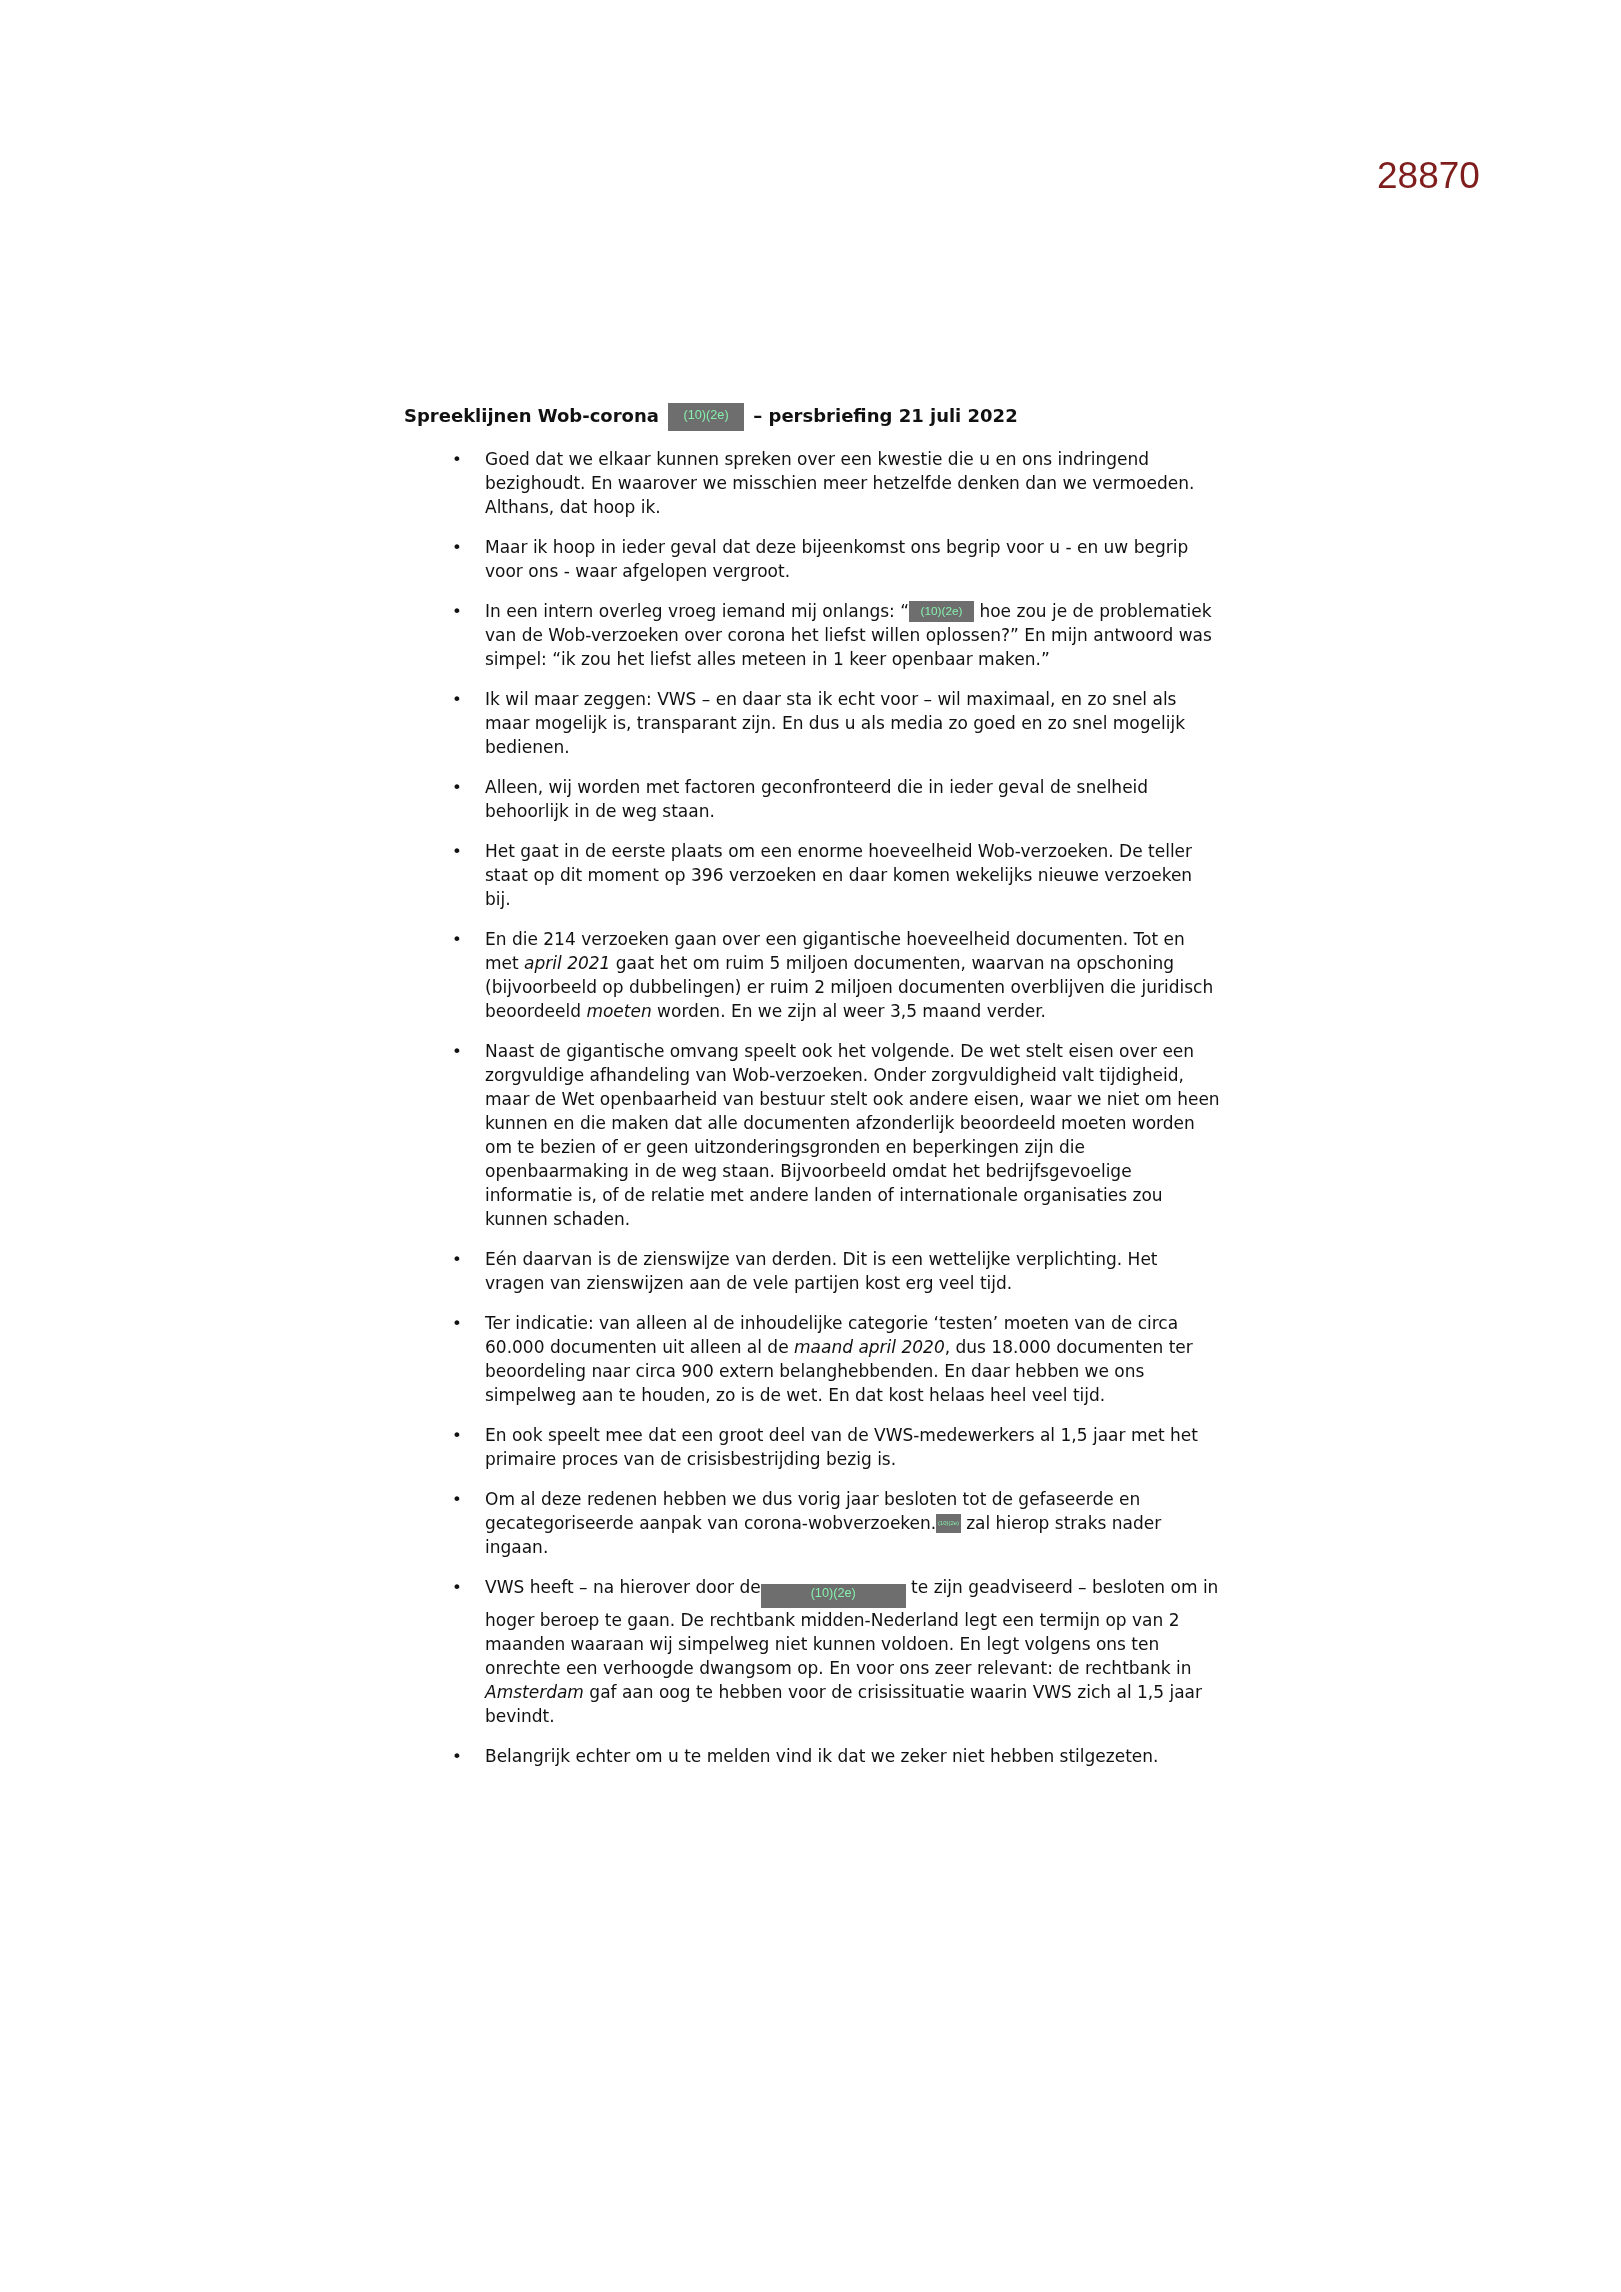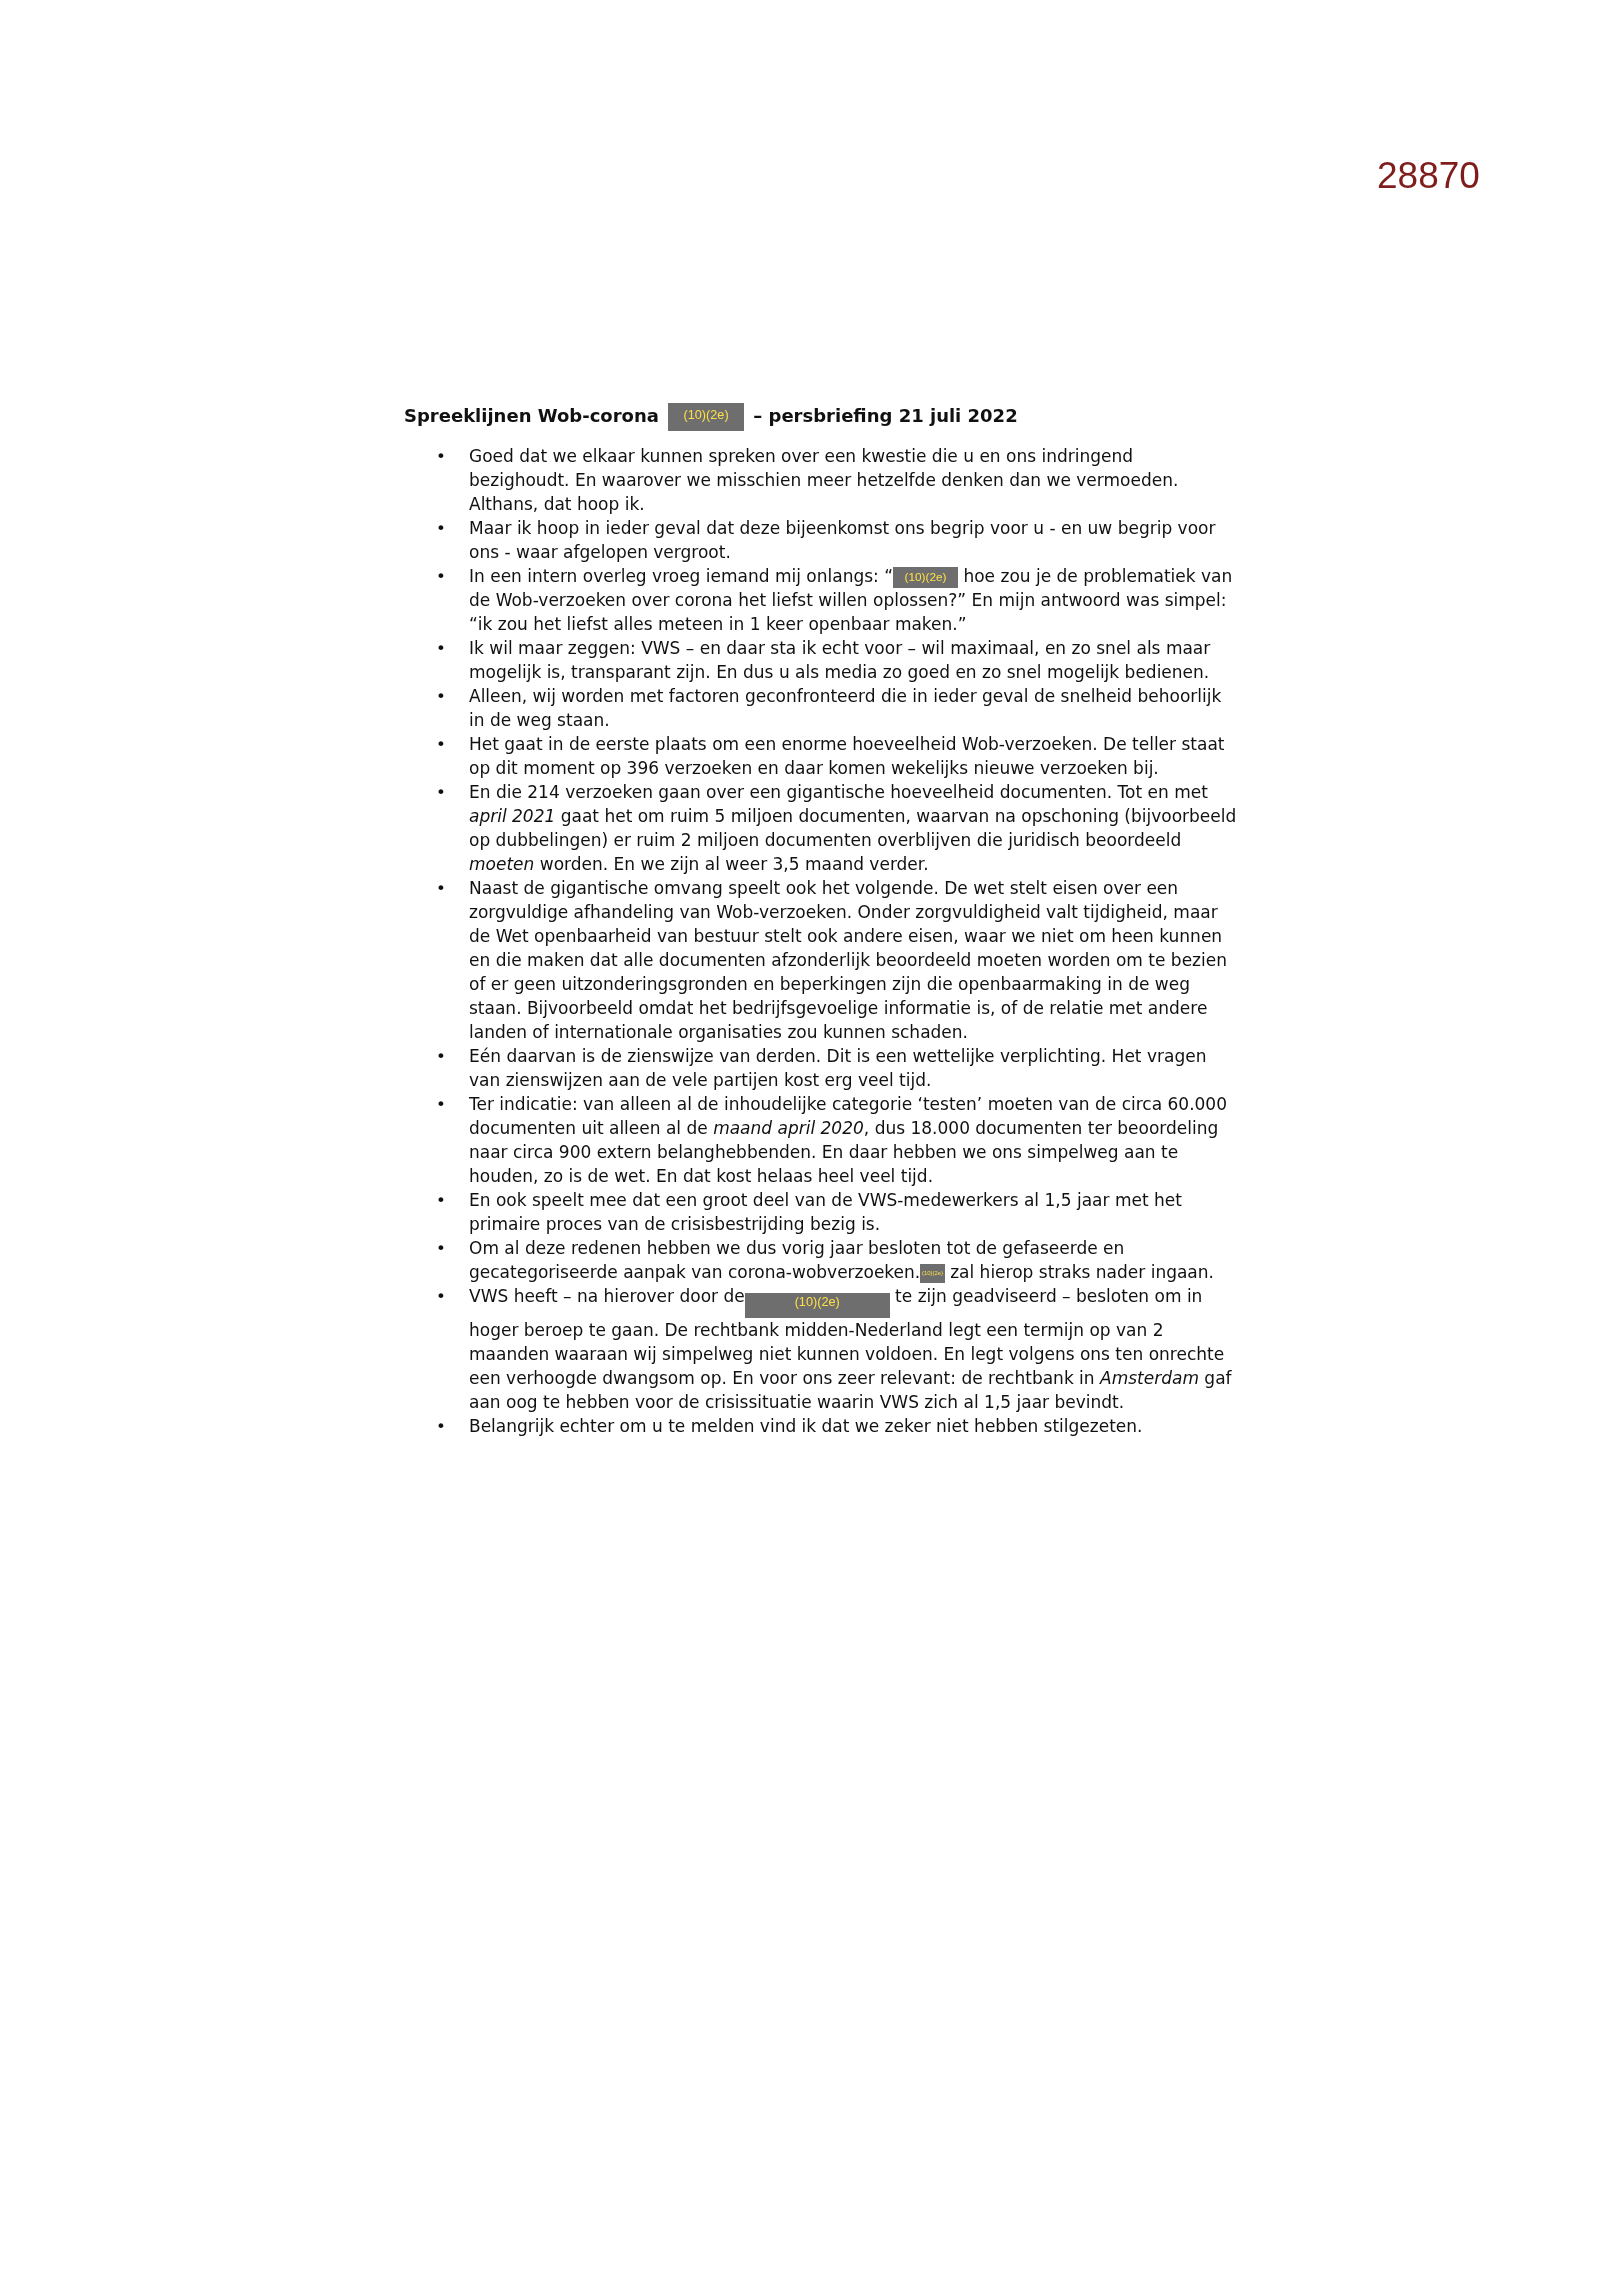--- a/index.html
+++ b/index.html
@@ -1,26 +1,26 @@
 <!DOCTYPE html>
 <html><head>
 <meta charset="utf-8">
 <style>
   html, body { margin:0; padding:0; background:#ffffff; }
   body { width:1621px; height:2293px; position:relative; font-family:"DejaVu Sans", sans-serif; color:#111; }
   .page-num { position:absolute; left:1377px; top:155px; font-family:"Liberation Sans", sans-serif; font-size:37px; color:#7f1d1d; }
   .doc { position:absolute; left:404px; top:402px; width:833px; }
   .title { font-weight:bold; font-size:18px; line-height:27.4px; margin:0 0 13.7px 0; white-space:nowrap; }
-  .redact { display:inline-block; background:#6e6e6e; color:#fde047; font-family:"Liberation Sans", sans-serif; font-weight:normal; text-align:center; vertical-align:middle; }
+  .redact { display:inline-block; background:#6e6e6e; color:#86efac; font-family:"Liberation Sans", sans-serif; font-weight:normal; text-align:center; vertical-align:middle; }
   .r-title { width:76px; height:27.4px; line-height:25.5px; font-size:12.7px; margin:0 2.9px; }
   .r-small { width:65px; height:21.6px; line-height:21.6px; font-size:11.8px; }
   .r-tiny { width:24.5px; height:19.6px; line-height:19.6px; font-size:5.9px; }
   .r-wide { width:145px; height:24.5px; line-height:19.6px; font-size:12.7px; vertical-align:-3.9px; }
   ul { margin:0; padding:0 0 0 65px; list-style:none; }
-  li { position:relative; font-size:17px; line-height:24px; margin:0; }
+  li { position:relative; font-size:17px; line-height:24px; margin:16px; }
   li::before { content:"\2022"; position:absolute; left:-33px; top:0; font-size:16.7px; }
   em { font-style:italic; }
 </style>
 </head>
 <body>
 
 <div class="page-num">28870</div>
 
 <div class="doc">
   <div class="title">

